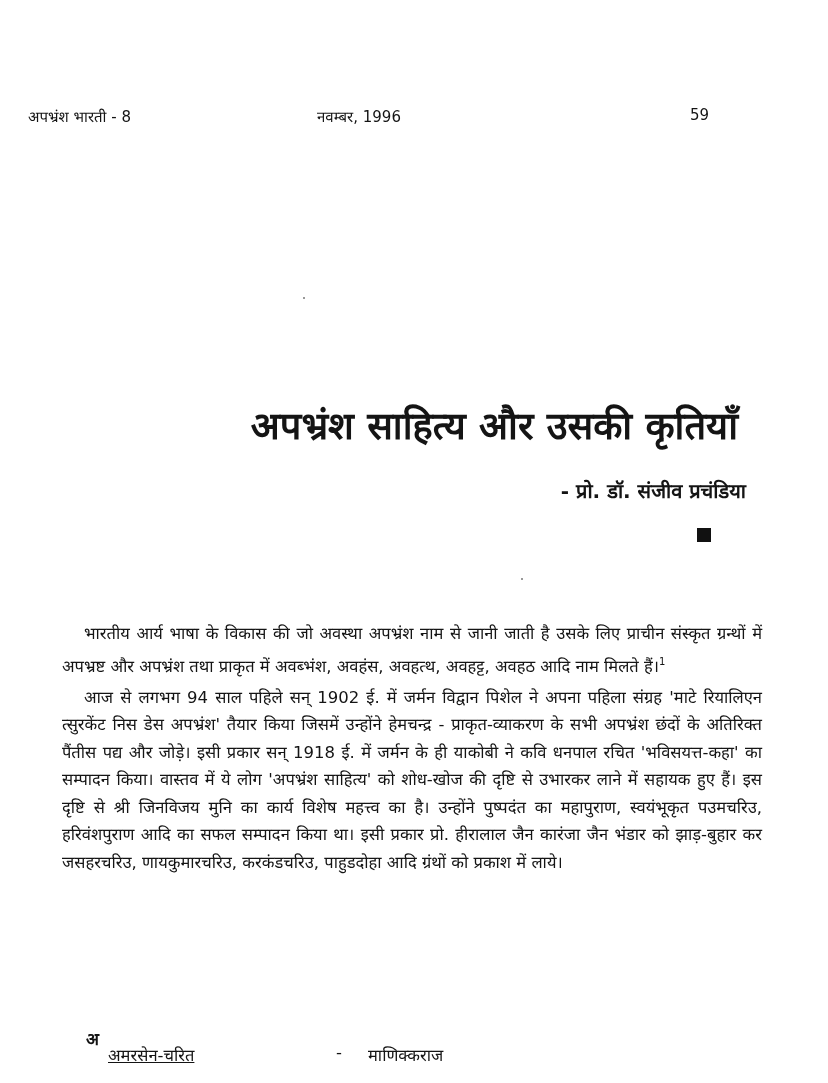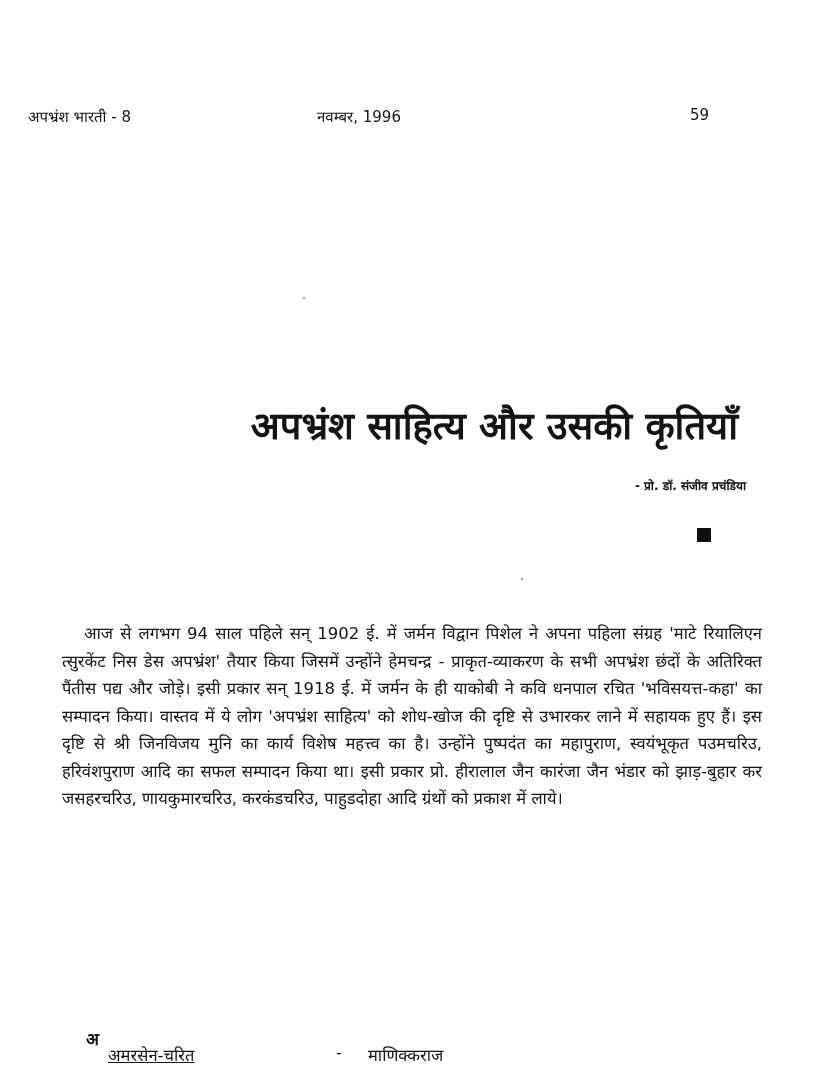--- a/index.html
+++ b/index.html
@@ -11,21 +11,21 @@
     .header { position: absolute; top: 78px; left: 0; width: 828px; height: 24px; font-size: 15px; margin-top: 28px; }
     .header .journal { position: absolute; left: 28px; }
     .header .date { position: absolute; left: 317px; }
     .header .page { position: absolute; left: 690px; }
     .title {
       position: absolute; top: 398px; left: 178px; width: 560px;
       font-size: 38px; font-weight: bold; letter-spacing: 0px; white-space: nowrap; text-align: right;
     }
     .author {
       position: absolute; top: 477px; right: 82px;
-      font-size: 12px; font-weight: bold; white-space: nowrap;
+      font-size: 20px; font-weight: bold; white-space: nowrap;
     }
     .square {
       position: absolute; top: 528px; left: 697px; width: 14px; height: 14px; background: #111;
     }
     .dot { position: absolute; width: 2px; height: 2px; background: #999; }
     .body-text {
       position: absolute; left: 62px; top: 620px; width: 700px;
       font-size: 16.5px; line-height: 27.5px; text-align: justify;
     }
     .body-text p { margin: 0 0 4px 0; text-indent: 22px; }
@@ -48,20 +48,21 @@
 </div>
 
 <div class="dot" style="top:297px; left:303px;"></div>
 <div class="dot" style="top:578px; left:521px;"></div>
 
 <h1 class="title" style="margin:0;">अपभ्रंश साहित्य और उसकी कृतियाँ</h1>
 <div class="author">- प्रो. डॉ. संजीव प्रचंडिया</div>
 <div class="square"></div>
 
 <div class="body-text">
+  <p><span>भारतीय आर्य भाषा के विकास की जो अवस्था अपभ्रंश नाम से जानी जाती है उसके लिए प्राचीन संस्कृत ग्रन्थों में अपभ्रष्ट और अपभ्रंश तथा प्राकृत में अवब्भंश, अवहंस, अवहत्थ, अवहट्ट, अवहठ आदि नाम मिलते हैं।</span><sup>1</sup></p>
   <p>आज से लगभग 94 साल पहिले सन् 1902 ई. में जर्मन विद्वान पिशेल ने अपना पहिला संग्रह 'माटे रियालिएन त्सुरकेंट निस डेस अपभ्रंश' तैयार किया जिसमें उन्होंने हेमचन्द्र - प्राकृत-व्याकरण के सभी अपभ्रंश छंदों के अतिरिक्त पैंतीस पद्य और जोड़े। इसी प्रकार सन् 1918 ई. में जर्मन के ही याकोबी ने कवि धनपाल रचित 'भविसयत्त-कहा' का सम्पादन किया। वास्तव में ये लोग 'अपभ्रंश साहित्य' को शोध-खोज की दृष्टि से उभारकर लाने में सहायक हुए हैं। इस दृष्टि से श्री जिनविजय मुनि का कार्य विशेष महत्त्व का है। उन्होंने पुष्पदंत का महापुराण, स्वयंभूकृत पउमचरिउ, हरिवंशपुराण आदि का सफल सम्पादन किया था। इसी प्रकार प्रो. हीरालाल जैन कारंजा जैन भंडार को झाड़-बुहार कर जसहरचरिउ, णायकुमारचरिउ, करकंडचरिउ, पाहुडदोहा आदि ग्रंथों को प्रकाश में लाये।</p>
 </div>
 
 <div class="section-letter">अ</div>
 
 <div class="list-row">
   <span class="work">अमरसेन-चरित</span>
   <span class="dash">-</span>
   <span class="authorname">माणिक्कराज</span>
 </div>

